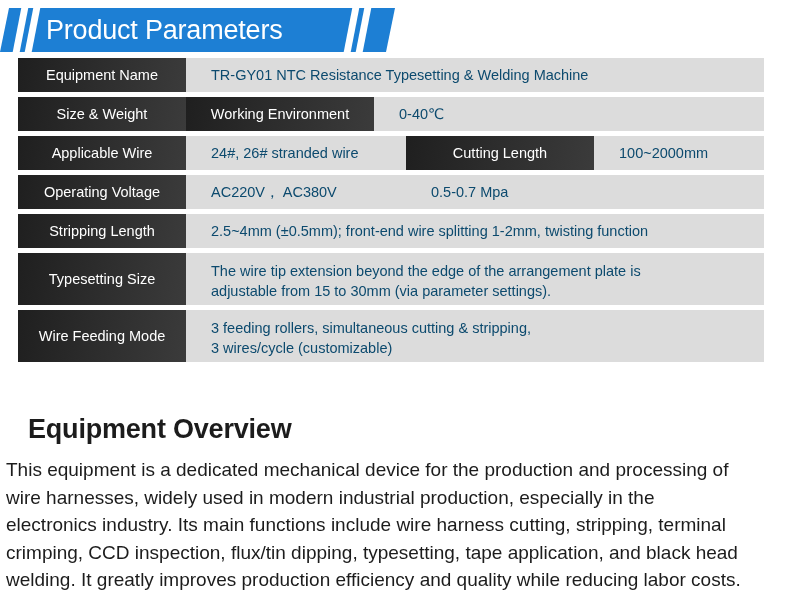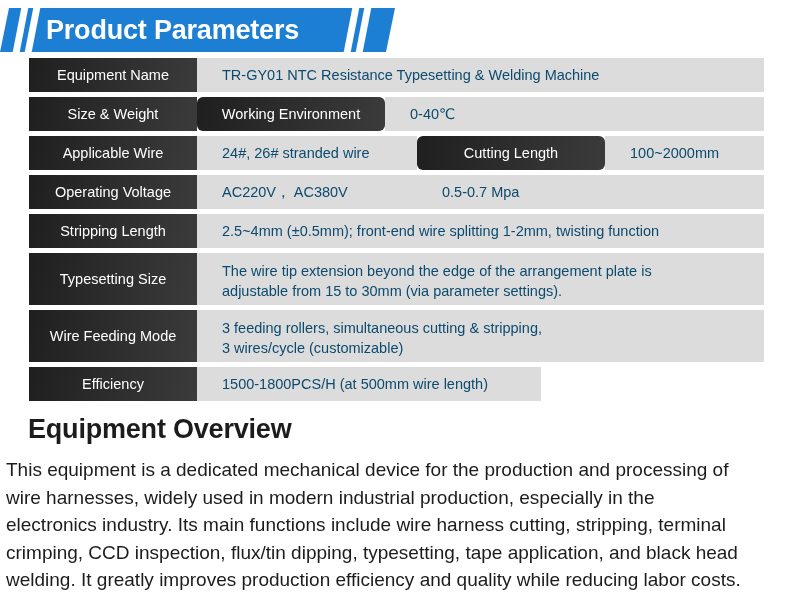--- a/index.html
+++ b/index.html
@@ -46,37 +46,36 @@
   .sl-c { left: 348px; }
   .sl-d { left: 360px; }
   .banner-title {
     position: absolute;
     left: 46px;
     top: 0;
     height: 44px;
     line-height: 44px;
     color: #ffffff;
     font-size: 27px;
-    font-weight: bold;
+    font-weight: normal;
     letter-spacing: -0.2px;
     white-space: nowrap;
   }
 
   
   .spec-table {
     position: absolute;
     left: 18px;
     top: 58px;
     width: 746px;
   }
   .spec-row {
     display: flex;
     align-items: stretch;
     margin-bottom: 5px;
-    margin-left: 11px;
   }
   .cell {
     display: flex;
     align-items: center;
     font-size: 14.5px;
     line-height: 1.25;
   }
   .cell-label {
     background: linear-gradient(100deg, #1f1f1f 0%, #2c2c2c 45%, #3b3b3b 100%);
     color: #ffffff;
@@ -89,21 +88,21 @@
     background: #dcdcdc;
     color: #0c4a6e;
     justify-content: flex-start;
     padding: 0 0 0 25px;
     flex: 0 0 auto;
   }
   .cell-value.grow { flex: 1 1 auto; }
 
   
   .w-label-1 { width: 168px; }
-  .w-label-2 { width: 188px; border-radius: 6px; }
+  .w-label-2 { width: 188px; }
   .w-value-1 { width: 220px; }
   .h-34 { height: 34px; }
   .h-52 { height: 52px; }
 
   .multiline { display: block; padding-top: 6px; }
   .multiline .ln { display: block; line-height: 1.36; }
 
   .val-eff { width: 344px; flex: 0 0 auto; }
 
   
@@ -184,23 +183,19 @@
     <div class="spec-row">
       <div class="cell cell-label w-label-1 h-52">Wire Feeding Mode</div>
       <div class="cell cell-value grow h-52">
         <span class="multiline">
           <span class="ln">3 feeding rollers, simultaneous cutting &amp; stripping,</span>
           <span class="ln">3 wires/cycle (customizable)</span>
         </span>
       </div>
     </div>
 
-    <div class="spec-row">
-      <div class="cell cell-label w-label-1 h-34">Efficiency</div>
-      <div class="cell cell-value val-eff h-34">1500-1800PCS/H (at 500mm wire length)</div>
-    </div>
 
   </div>
 
   <div class="overview-title">Equipment Overview</div>
   <div class="overview-body">This equipment is a dedicated mechanical device for the production and processing of wire harnesses, widely used in modern industrial production, especially in the electronics industry. Its main functions include wire harness cutting, stripping, terminal crimping, CCD inspection, flux/tin dipping, typesetting, tape application, and black head welding. It greatly improves production efficiency and quality while reducing labor costs.</div>
 
 </div>
 
 </body></html>

